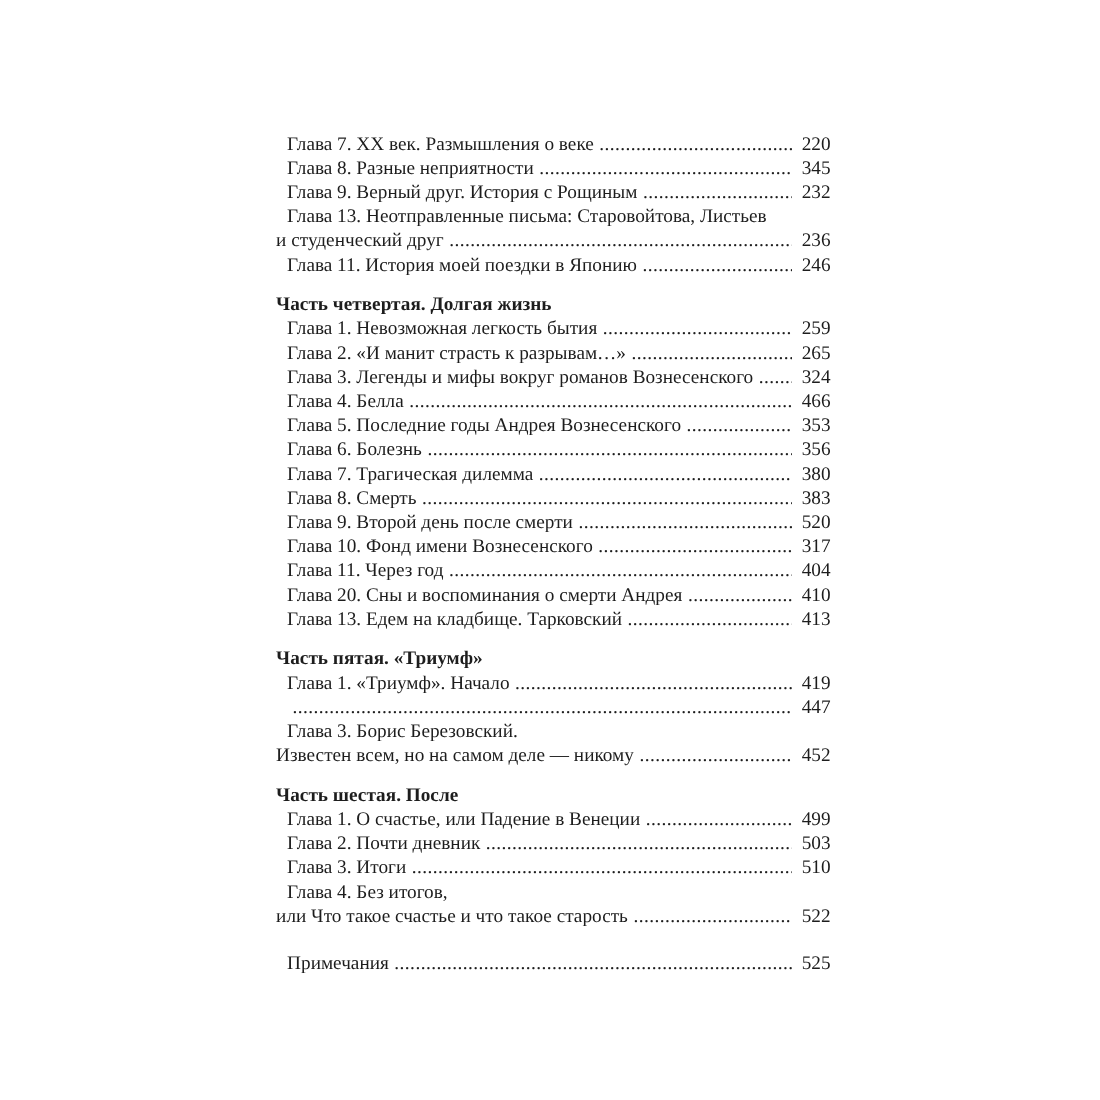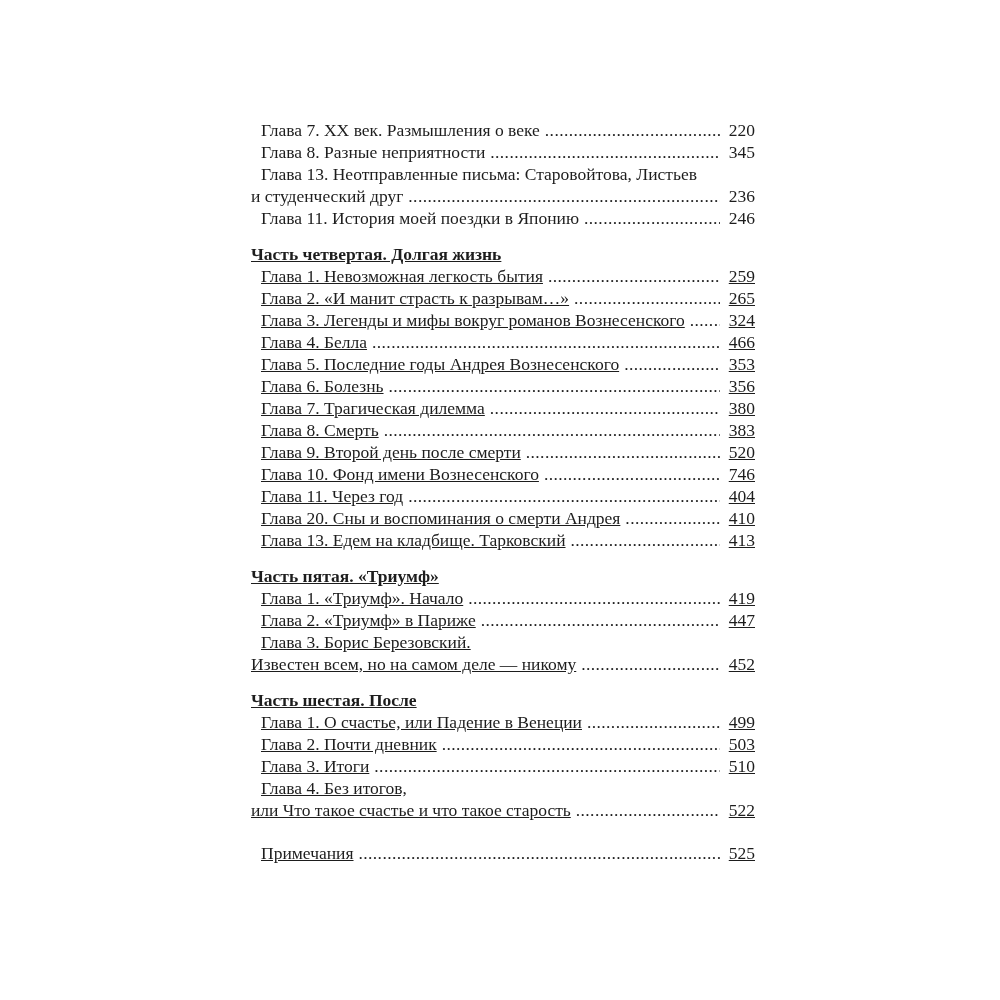--- a/index.html
+++ b/index.html
@@ -13,21 +13,21 @@
     line-height: 22px;
     color: #1d1d1d;
     overflow: hidden;
   }
   .toc {
     position: absolute;
     left: 251px;
     top: 119px;
     width: 504px;
   }
-  .toc-section + .toc-section { margin-top: 14px; text-decoration: underline; }
+  .toc-section + .toc-section { margin-top: 14px; }
   .toc-section.extra-gap { margin-top: 21px; }
   .part-header { font-weight: 700; }
   .entry { display: flex; }
   .entry.indent { padding-left: 10px; }
   .entry-title { white-space: nowrap; }
   .leader {
     flex: 1 1 auto;
     position: relative;
     margin: 0 9px 0 5px;
     min-width: 6px;
@@ -53,20 +53,25 @@
           <span class="entry-title">Глава 7. XX век. Размышления о веке</span>
           <span class="leader"></span>
           <span class="pagenum">220</span>
         </div>
         <div class="entry indent">
           <span class="entry-title">Глава 8. Разные неприятности</span>
           <span class="leader"></span>
           <span class="pagenum">345</span>
         </div>
         <div class="entry indent">
+          <span class="entry-title">Глава 9. Верный друг. История с Рощиным</span>
+          <span class="leader"></span>
+          <span class="pagenum">232</span>
+        </div>
+        <div class="entry indent">
           <span class="entry-title">Глава 13. Неотправленные письма: Старовойтова, Листьев</span>
         </div>
         <div class="entry">
           <span class="entry-title">и студенческий друг</span>
           <span class="leader"></span>
           <span class="pagenum">236</span>
         </div>
         <div class="entry indent">
           <span class="entry-title">Глава 11. История моей поездки в Японию</span>
           <span class="leader"></span>
@@ -116,21 +121,21 @@
           <span class="pagenum">383</span>
         </div>
         <div class="entry indent">
           <span class="entry-title">Глава 9. Второй день после смерти</span>
           <span class="leader"></span>
           <span class="pagenum">520</span>
         </div>
         <div class="entry indent">
           <span class="entry-title">Глава 10. Фонд имени Вознесенского</span>
           <span class="leader"></span>
-          <span class="pagenum">746</span>
+          <span class="pagenum">317</span>
         </div>
         <div class="entry indent">
           <span class="entry-title">Глава 11. Через год</span>
           <span class="leader"></span>
           <span class="pagenum">404</span>
         </div>
         <div class="entry indent">
           <span class="entry-title">Глава 20. Сны и воспоминания о смерти Андрея</span>
           <span class="leader"></span>
           <span class="pagenum">410</span>
@@ -142,21 +147,20 @@
         </div>
       </section>
       <section class="toc-section">
         <div class="part-header">Часть пятая. «Триумф»</div>
         <div class="entry indent">
           <span class="entry-title">Глава 1. «Триумф». Начало</span>
           <span class="leader"></span>
           <span class="pagenum">419</span>
         </div>
         <div class="entry indent">
-          <span class="entry-title">Глава 2. «Триумф» в Париже</span>
           <span class="leader"></span>
           <span class="pagenum">447</span>
         </div>
         <div class="entry indent">
           <span class="entry-title">Глава 3. Борис Березовский.</span>
         </div>
         <div class="entry">
           <span class="entry-title">Известен всем, но на самом деле — никому</span>
           <span class="leader"></span>
           <span class="pagenum">452</span>

